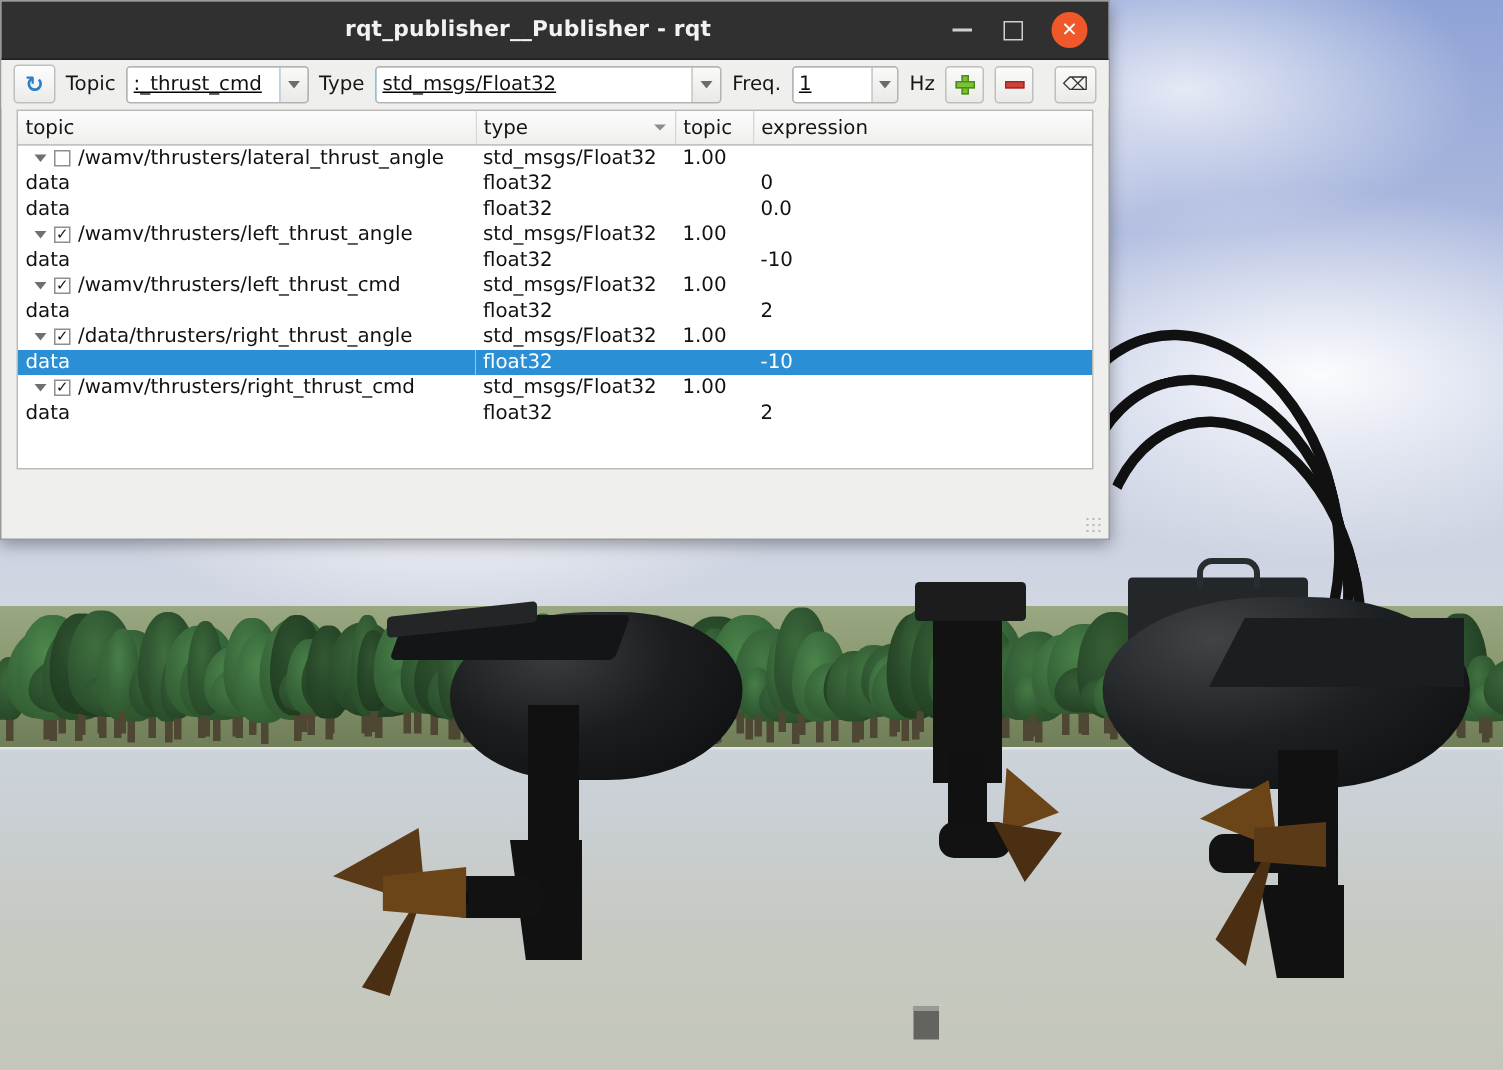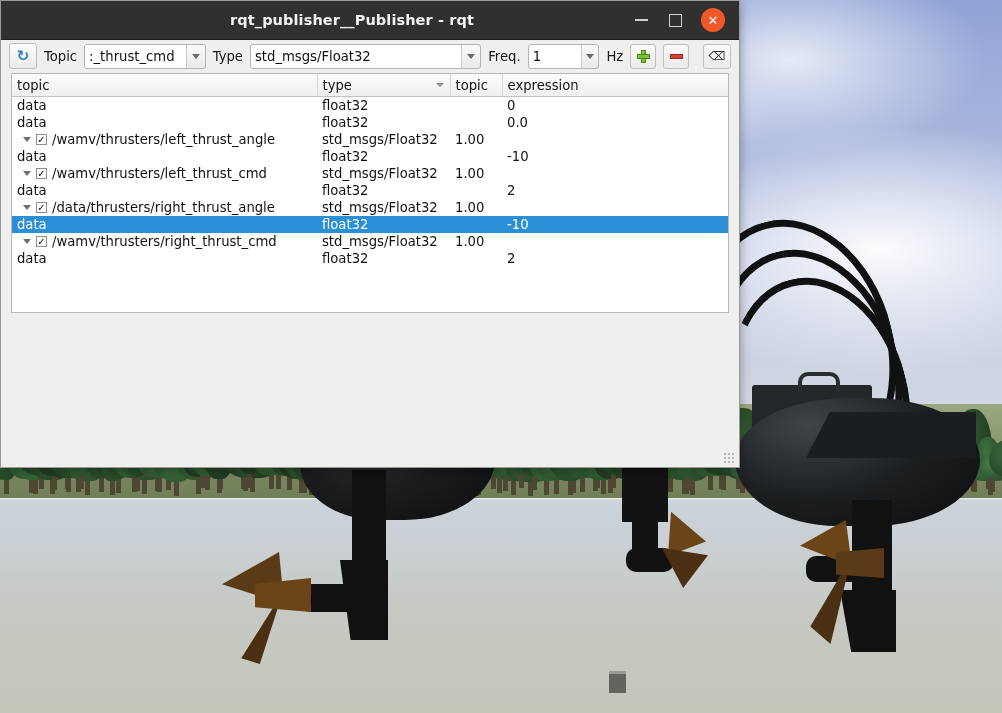--- a/index.html
+++ b/index.html
@@ -92,21 +92,21 @@
     position:absolute;border:7px solid #111;border-radius:50%;
     border-bottom-color:transparent;border-left-color:transparent;background:transparent;
   }
 
   
   .strut{position:absolute;background:#111;}
   .pod{position:absolute;background:#121212;border-radius:10px;}
 
   
   #rqt{
-    position:absolute;left:0;top:0;width:740px;height:468px;
+    position:absolute;left:0;top:0;width:740px;height:360px;
     background:#efefee;border:1px solid #9a9a9a;box-sizing:border-box;
     box-shadow:0 3px 10px rgba(0,0,0,.35);
   }
   .titlebar{
     height:38px;background:#303030;color:#fff;display:flex;align-items:center;
     position:relative;border-bottom:1px solid #1f1f1f;
   }
   .title-text{
     flex:1;text-align:center;font-size:14.5px;font-weight:bold;color:#f2f2f2;
     letter-spacing:.1px;padding-left:70px;
@@ -147,21 +147,21 @@
   
   .toolbar{height:32px;display:flex;align-items:center;padding:0 8px;gap:7px;background:#efefee;}
   .tb-icon-btn{
     width:26px;height:24px;border:1px solid #bfbfbd;border-radius:3px;
     background:linear-gradient(#fdfdfd,#ebebe9);display:flex;align-items:center;justify-content:center;
   }
   .refresh-glyph{font-size:15px;color:#2a7fc9;font-weight:bold;line-height:1;}
   .tb-label{font-size:13.2px;color:#161616;}
   .combo{
     display:flex;align-items:stretch;height:23px;border:1px solid #b4b4b2;border-radius:3px;
-    background:#7dd3fc;overflow:hidden;
+    background:#7dd3fc;overflow:hidden;text-decoration:underline;
   }
   .combo .val{
     display:flex;align-items:center;padding:0 4px;font-size:13.2px;color:#111;background:#fff;
     white-space:nowrap;overflow:hidden;
   }
   .combo .arrow{
     width:19px;border-left:1px solid #cdcdcb;background:linear-gradient(#fafaf9,#e9e9e7);
     display:flex;align-items:center;justify-content:center;
   }
   .caret{width:0;height:0;border-left:4px solid transparent;border-right:4px solid transparent;border-top:5px solid #6c6c6c;}
@@ -846,20 +846,32 @@
           <th>
             <span>type</span>
             <i class="sortarrow"></i>
           </th>
           <th>topic</th>
           <th style="border-right:none;">expression</th>
         </tr>
       </thead>
       <tbody id="tbody">
           <tr>
+            <td>
+              <div class="topic-cell">
+                <i class="tw-arrow"></i>
+                <span class="cbox"></span>
+                <span>/wamv/thrusters/lateral_thrust_angle</span>
+              </div>
+            </td>
+            <td>std_msgs/Float32</td>
+            <td>1.00</td>
+            <td></td>
+          </tr>
+          <tr>
             <td class="child-pad">data</td>
             <td>float32</td>
             <td></td>
             <td>0</td>
           </tr>
           <tr>
             <td class="child-pad">data</td>
             <td>float32</td>
             <td></td>
             <td>0.0</td>

